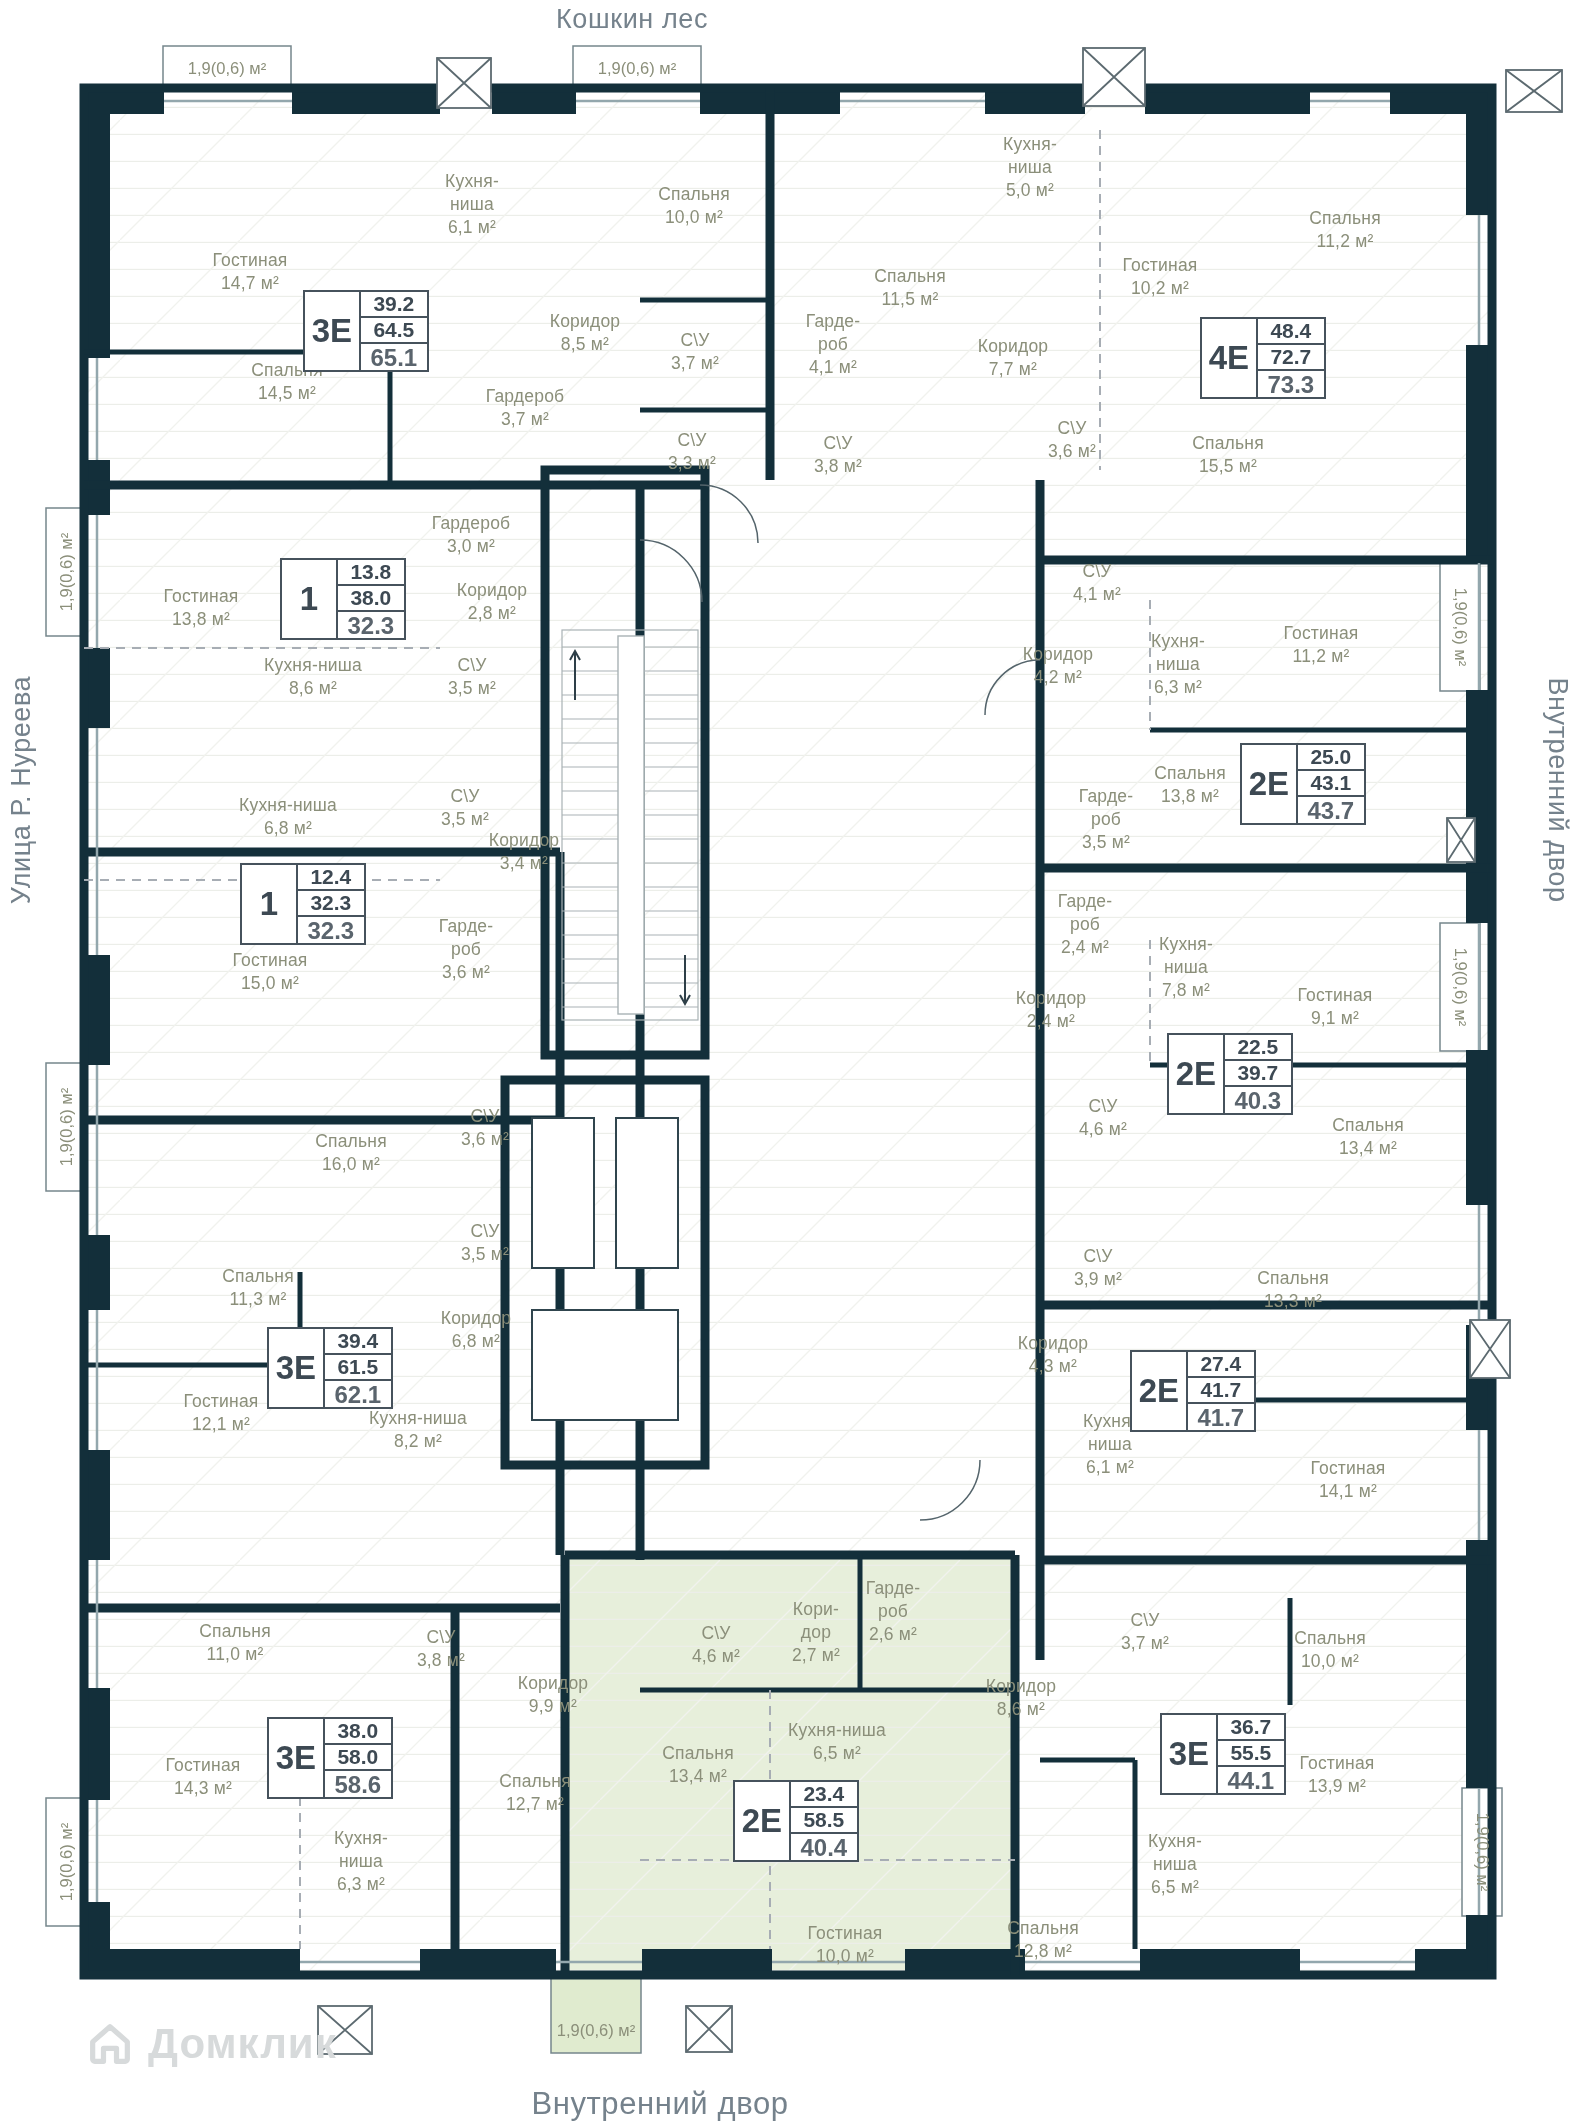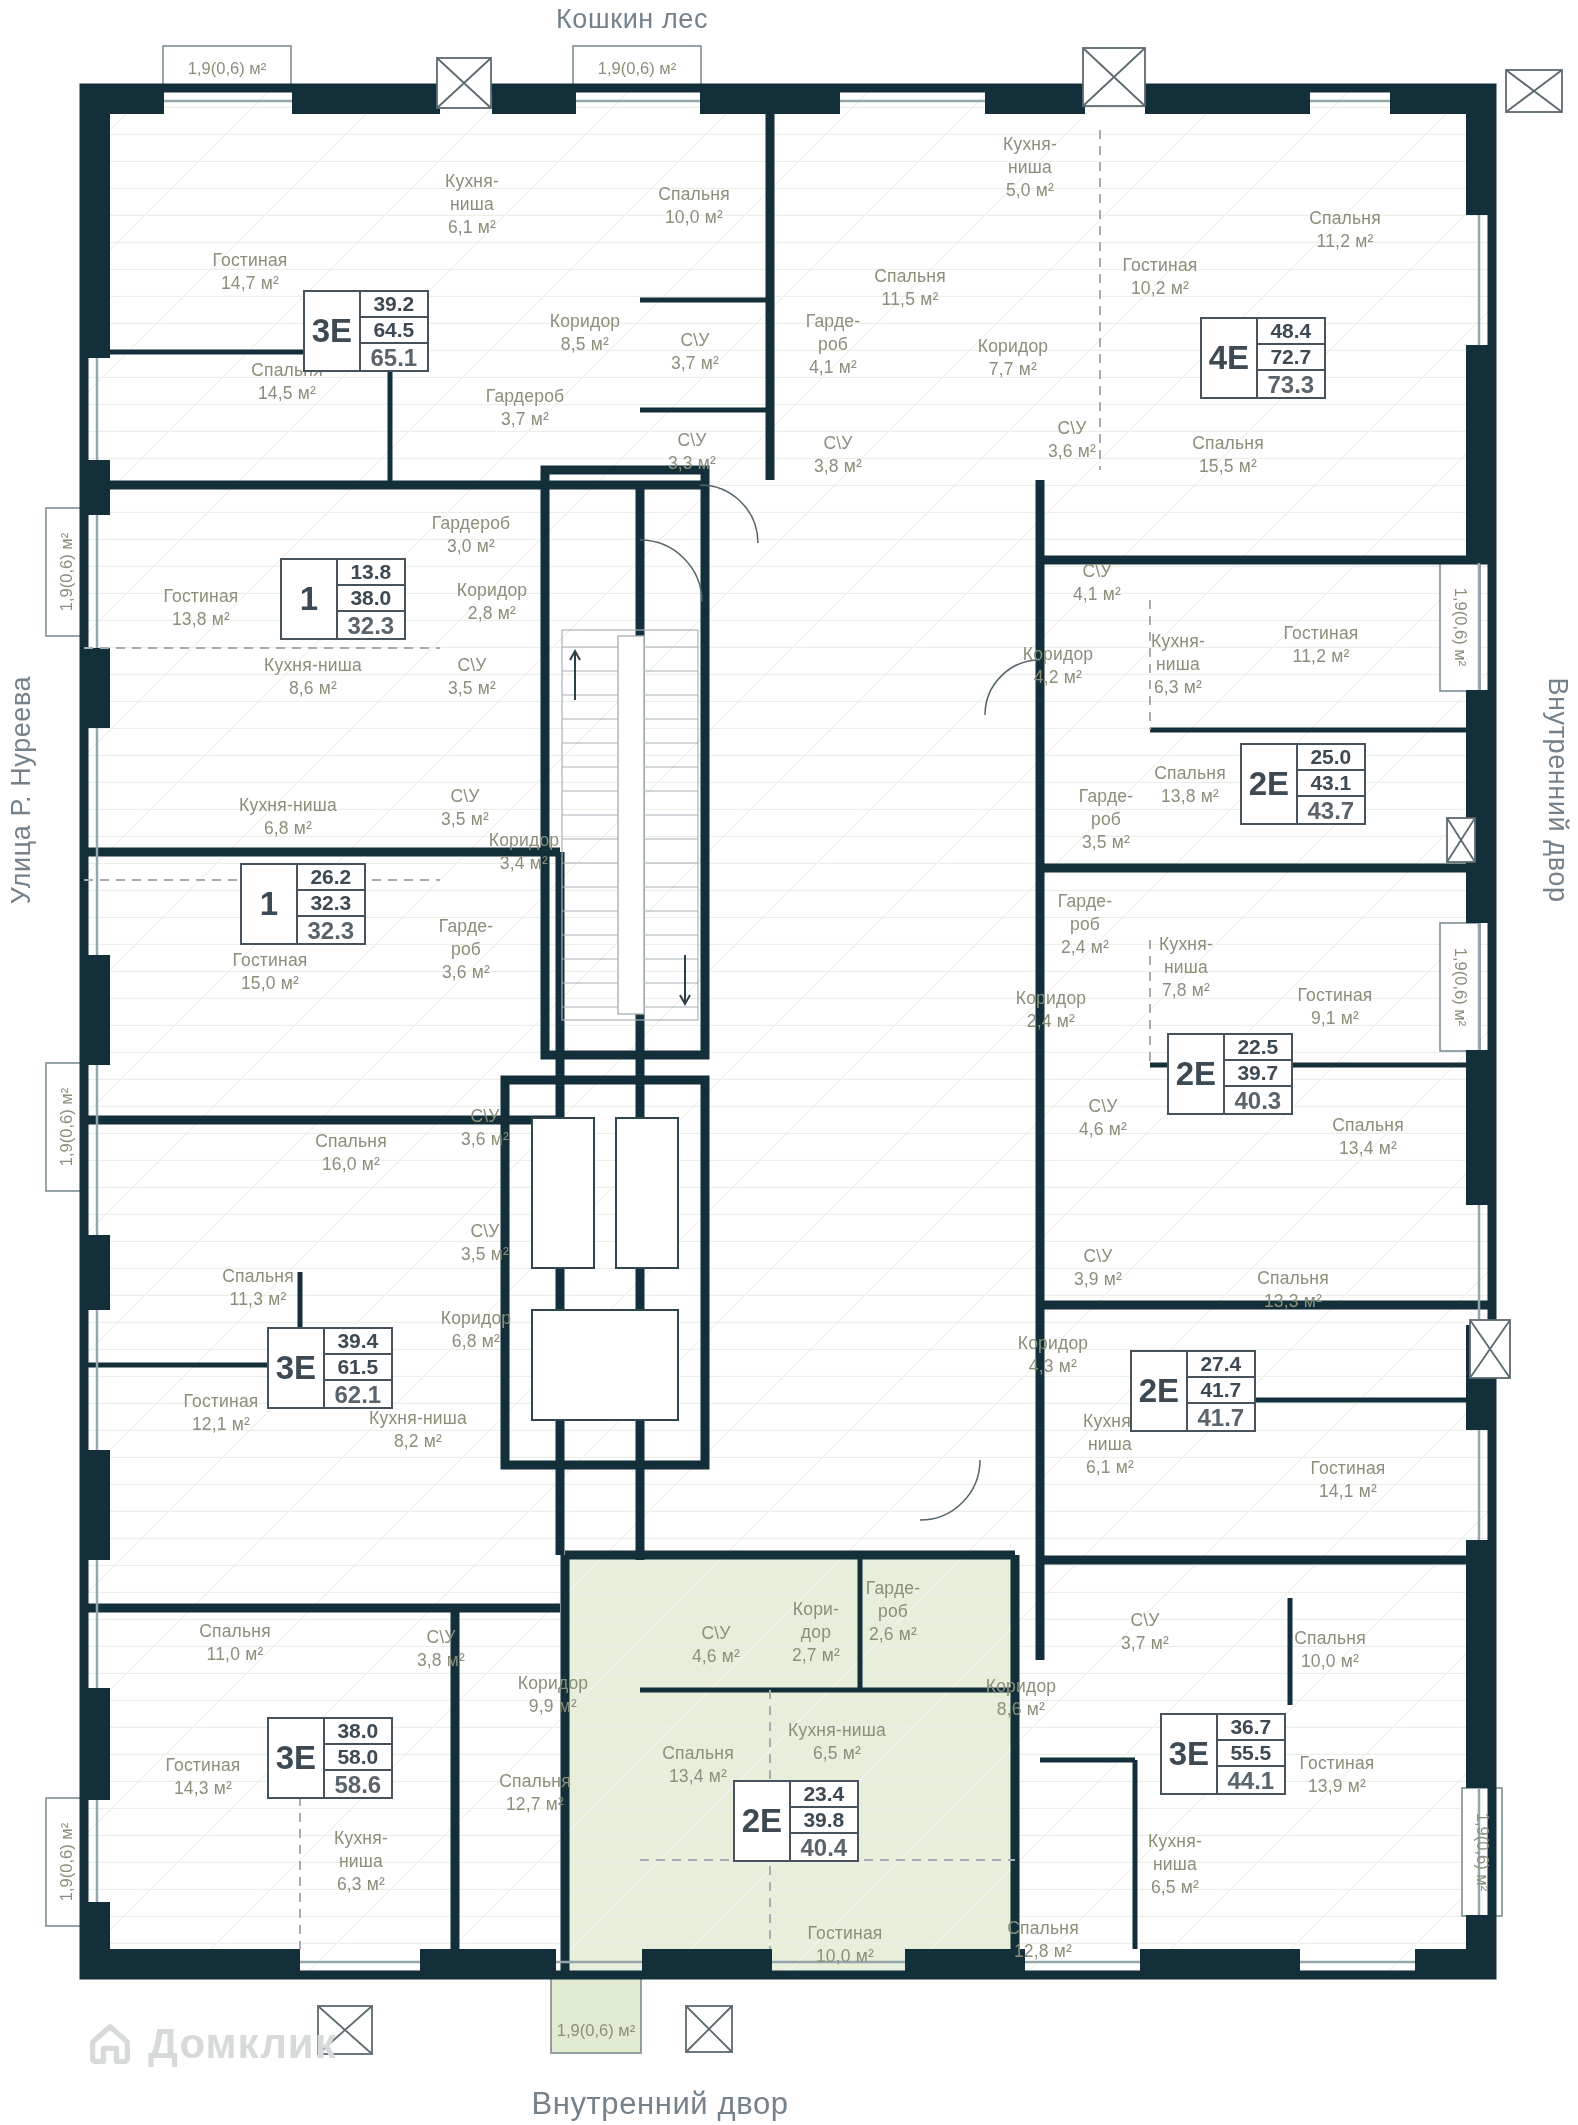--- a/index.html
+++ b/index.html
@@ -363,21 +363,21 @@
         <div class="badge-type">1</div>
         <div class="badge-rows">
           <div>13.8</div>
           <div>38.0</div>
           <div>32.3</div>
         </div>
       </div>
       <div class="badge" style="left: 240px; top: 863px;">
         <div class="badge-type">1</div>
         <div class="badge-rows">
-          <div>26.2</div>
+          <div>12.4</div>
           <div>32.3</div>
           <div>32.3</div>
         </div>
       </div>
       <div class="badge" style="left: 267px; top: 1327px;">
         <div class="badge-type">3Е</div>
         <div class="badge-rows">
           <div>39.4</div>
           <div>61.5</div>
           <div>62.1</div>
@@ -388,21 +388,21 @@
         <div class="badge-rows">
           <div>38.0</div>
           <div>58.0</div>
           <div>58.6</div>
         </div>
       </div>
       <div class="badge" style="left: 733px; top: 1780px;">
         <div class="badge-type">2Е</div>
         <div class="badge-rows">
           <div>23.4</div>
-          <div>39.8</div>
+          <div>58.5</div>
           <div>40.4</div>
         </div>
       </div>
       <div class="badge" style="left: 1160px; top: 1713px;">
         <div class="badge-type">3Е</div>
         <div class="badge-rows">
           <div>36.7</div>
           <div>55.5</div>
           <div>44.1</div>
         </div>

